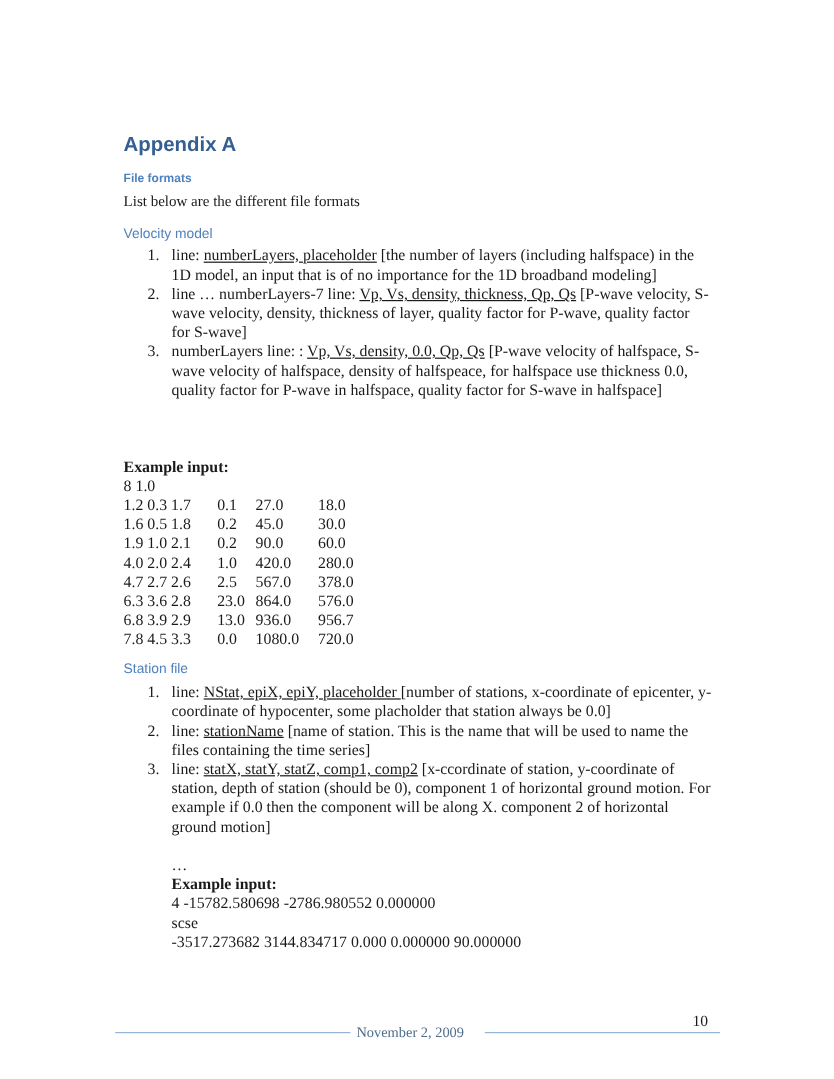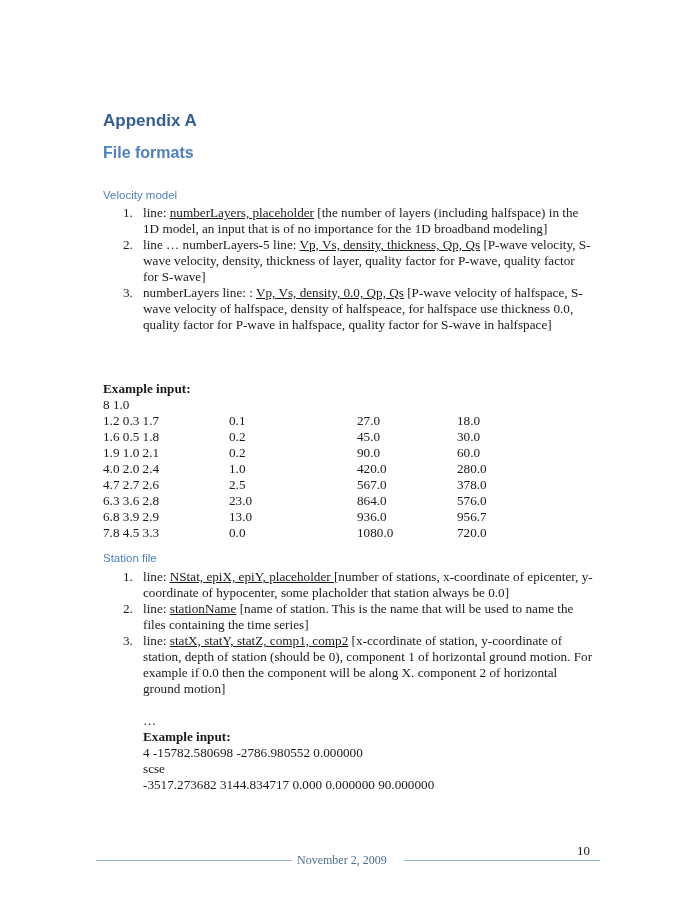--- a/index.html
+++ b/index.html
@@ -2,61 +2,62 @@
 <html><head>
 <meta charset="utf-8">
 <style>
   html, body { margin:0; padding:0; background:#ffffff; }
   body { width:695px; height:899px; position:relative; overflow:hidden;
          font-family:"DejaVu Serif","Liberation Serif",serif; color:#1a1a1a; }
   .page { position:absolute; left:0; top:0; width:695px; height:815px; }
   .h1 { position:absolute; left:103px; top:111px; font-family:"Liberation Sans",sans-serif;
         font-weight:bold; font-size:17px; color:#365f91; }
   .h2 { position:absolute; left:103px; font-family:"Liberation Sans",sans-serif;
-        font-weight:bold; font-size:16px; color:#4f81bd; }
+        font-weight:bold; font-size:10px; color:#4f81bd; }
   .h3 { position:absolute; left:103px; font-family:"Liberation Sans",sans-serif;
         font-weight:normal; font-size:11.5px; color:#4f81bd; }
   .p { position:absolute; left:103px; font-size:12.5px; line-height:16px; white-space:nowrap;
        font-family:"Liberation Serif",serif; }
   .list { position:absolute; left:103px; width:490px; font-family:"Liberation Serif",serif;
           font-size:13.2px; line-height:16px; }
   .li { position:relative; padding-left:40px; margin:0; }
   .li .num { position:absolute; left:20px; top:0; }
   u { text-decoration:underline; }
   .bold { font-weight:bold; }
   .code { position:absolute; left:103px; font-family:"Liberation Serif",serif; font-size:13.2px; line-height:16px; }
-  .row { display:flex; white-space:pre;gap:48px; }
+  .row { display:flex; white-space:pre; }
   .c0 { width:78px; }
   .c1 { width:32px; }
-  .c2 { width:52px;margin-left:48px; }
+  .c2 { width:52px; }
   .c3 { width:43px; }
   .footer-line { position:absolute; top:860px; height:1px; background:#95b3d7; }
   .footer-date { position:absolute; top:853px; left:297px; font-family:"Liberation Serif",serif;
                  font-size:12px; color:#4f6d8a; }
   .page-num { position:absolute; top:843px; left:577px; font-family:"Liberation Serif",serif; font-size:13px; }
 </style>
 </head>
 <body>
 
 <div class="page">
 
   <div class="h1">Appendix A</div>
 
   <div class="h2" style="top:144px;">File formats</div>
+  <div class="p" style="top:160px;">List below are the different file formats</div>
 
   <div class="h3" style="top:189px;">Velocity model</div>
 
   <div class="list" style="top:205px;">
     <div class="li">
       <span class="num">1.</span>
       <span>line: </span><u>numberLayers, placeholder</u><span> [the number of layers (including halfspace) in the 1D model, an input that is of no importance for the 1D broadband modeling]</span>
     </div>
     <div class="li">
       <span class="num">2.</span>
-      <span>line … numberLayers-5 line: </span><u>Vp, Vs, density,  thickness, Qp, Qs</u><span> [P-wave velocity, S-wave velocity, density, thickness of layer, quality factor for P-wave, quality factor for S-wave]</span>
+      <span>line … numberLayers-7 line: </span><u>Vp, Vs, density,  thickness, Qp, Qs</u><span> [P-wave velocity, S-wave velocity, density, thickness of layer, quality factor for P-wave, quality factor for S-wave]</span>
     </div>
     <div class="li">
       <span class="num">3.</span>
       <span>numberLayers line: : </span><u>Vp, Vs, density,  0.0, Qp, Qs</u><span> [P-wave velocity of halfspace, S-wave velocity of halfspace, density of halfspeace, for halfspace use thickness 0.0, quality factor for P-wave in halfspace, quality factor for S-wave in halfspace]</span>
     </div>
   </div>
 
   <div class="code" style="top:381px;">
     <div class="bold">Example input:</div>
     <div>8  1.0</div>

